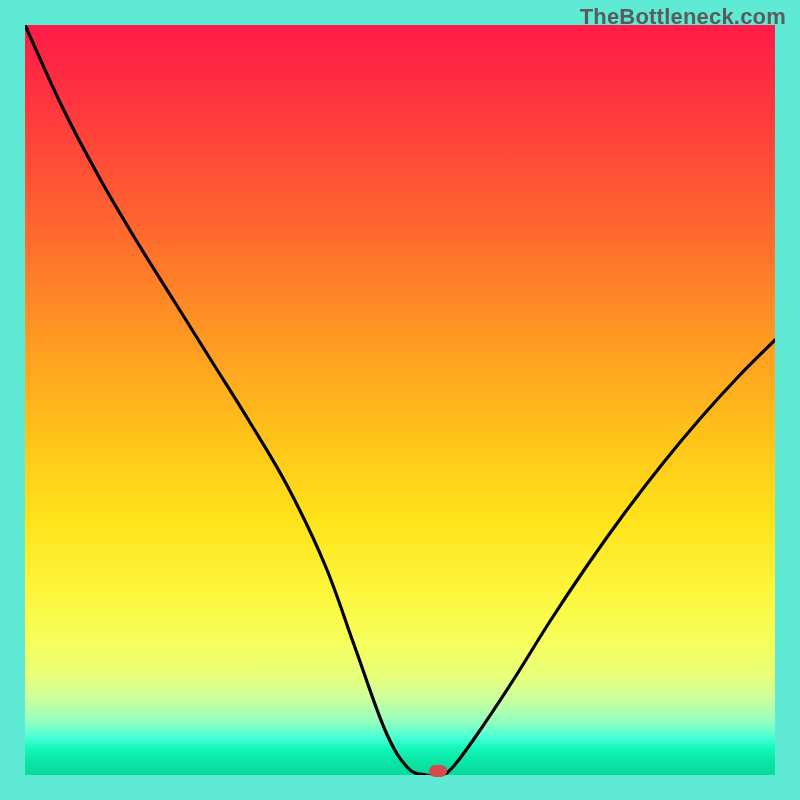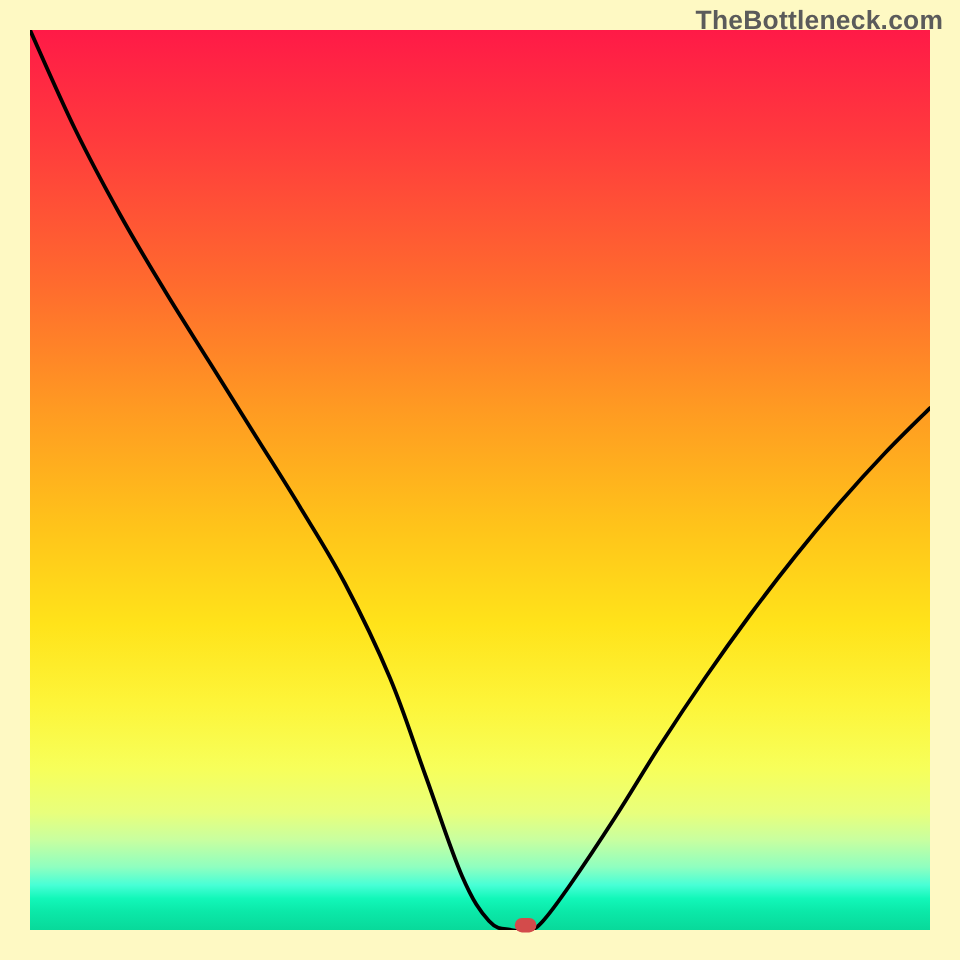--- a/index.html
+++ b/index.html
@@ -8,21 +8,21 @@
     width: 800px;
     height: 800px;
     background: #000;
     font-family: Arial, Helvetica, sans-serif;
     overflow: hidden;
   }
   .frame {
     position: relative;
     width: 800px;
     height: 800px;
-    background: #fef9c3;
+    background: #5eead4;
   }
   .watermark {
     position: absolute;
     top: 4px;
     right: 14px;
     color: #5b5b5b;
     font-size: 22px;
     font-weight: 600;
     letter-spacing: 0.2px;
     user-select: none;

